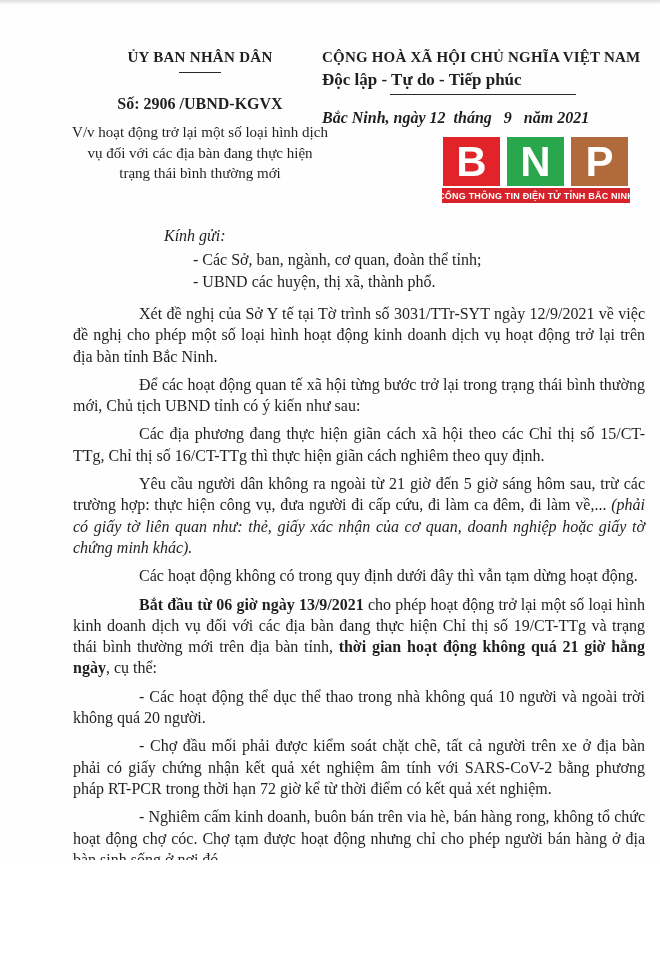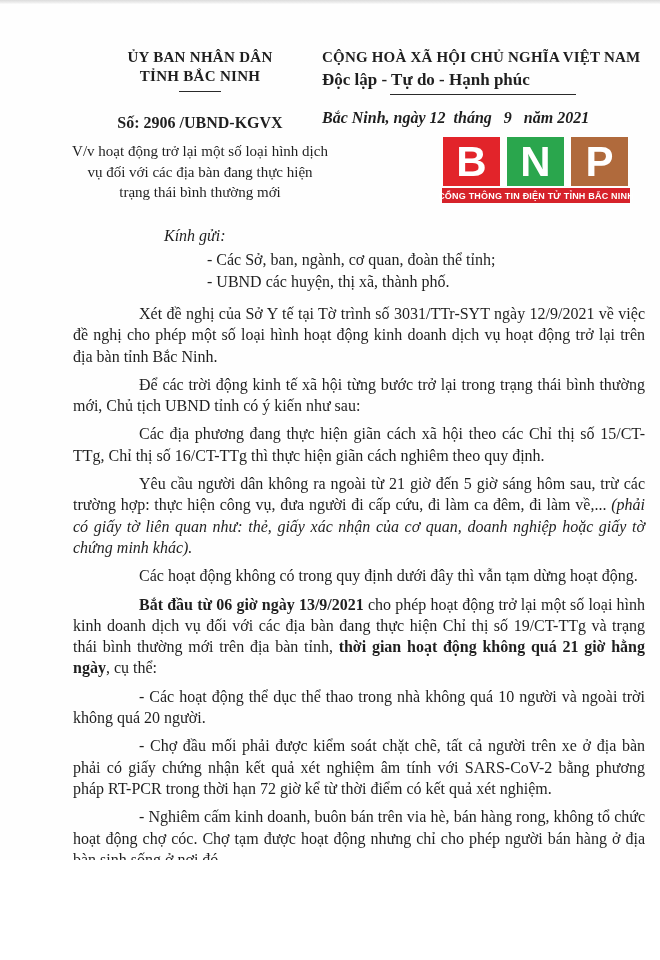--- a/index.html
+++ b/index.html
@@ -43,47 +43,46 @@
                  color: #ffffff; font-weight: bold; font-size: 42px; line-height: 1; }
   .sq-b { background: #e2242a; }
   .sq-n { background: #2aa64d; }
   .sq-p { background: #b06a3c; }
   .logo-banner { margin-top: 2px; margin-left: -1px; width: 188px; height: 15px; background: #d6222a;
                  color: #ffffff; font-weight: bold; font-size: 9px; letter-spacing: 0.2px;
                  display: flex; align-items: center; justify-content: center; white-space: nowrap; }
 
   
   .salutation { position: absolute; left: 164px; top: 227px; font-size: 16px; font-style: italic; }
-  .recipients { position: absolute; left: 207px; top: 249px; font-size: 16px; line-height: 21.5px; }
+  .recipients { position: absolute; left: 193px; top: 249px; font-size: 16px; line-height: 21.5px; }
 
   
   .body-text { position: absolute; left: 66px; top: 296px; width: 586px;
                font-size: 16px; line-height: 21.3px; text-align: justify; }
   .body-text p { margin: 7px; text-indent: 66px; }
   .seg-italic { font-style: italic; }
   .seg-bold { font-weight: bold; }
 </style>
 </head>
 <body>
 
 <div class="page">
 
   <div class="top-strip"></div>
 
   <div class="issuer-block">
     <div class="issuer-line">ỦY BAN NHÂN DÂN</div>
-    <div class="issuer-line">TỈNH BẮC NINH</div>
     <div class="issuer-rule"></div>
     <div class="doc-number">Số: 2906 /UBND-KGVX</div>
     <div class="doc-subject">V/v hoạt động trở lại một số loại hình dịch vụ đối với các địa bàn đang thực hiện trạng thái bình thường mới</div>
   </div>
 
   <div class="national-block">
     <div class="motto-1">CỘNG HOÀ XÃ HỘI CHỦ NGHĨA VIỆT NAM</div>
-    <div class="motto-2">Độc lập - Tự do - Hạnh phúc</div>
+    <div class="motto-2">Độc lập - Tự do - Tiếp phúc</div>
     <div class="motto-rule"></div>
     <div class="dateline">Bắc Ninh, ngày 12  tháng   9   năm 2021</div>
   </div>
 
   <div class="bnp-logo">
     <div class="logo-squares">
       <div class="logo-square sq-b">B</div>
       <div class="logo-square sq-n">N</div>
       <div class="logo-square sq-p">P</div>
     </div>
@@ -91,21 +90,21 @@
   </div>
 
   <div class="salutation">Kính gửi:</div>
   <div class="recipients">
     <div>- Các Sở, ban, ngành, cơ quan, đoàn thể tỉnh;</div>
     <div>- UBND các huyện, thị xã, thành phố.</div>
   </div>
 
   <div class="body-text">
     <p>Xét đề nghị của Sở Y tế tại Tờ trình số 3031/TTr-SYT ngày 12/9/2021 về việc đề nghị cho phép một số loại hình hoạt động kinh doanh dịch vụ hoạt động trở lại trên địa bàn tỉnh Bắc Ninh.</p>
-    <p>Để các trời động kinh tế xã hội từng bước trở lại trong trạng thái bình thường mới, Chủ tịch UBND tỉnh có ý kiến như sau:</p>
+    <p>Để các hoạt động quan tế xã hội từng bước trở lại trong trạng thái bình thường mới, Chủ tịch UBND tỉnh có ý kiến như sau:</p>
     <p>Các địa phương đang thực hiện giãn cách xã hội theo các Chỉ thị số 15/CT-TTg, Chỉ thị số 16/CT-TTg thì thực hiện giãn cách nghiêm theo quy định.</p>
     <p><span>Yêu cầu người dân không ra ngoài từ 21 giờ đến 5 giờ sáng hôm sau, trừ các trường hợp: thực hiện công vụ, đưa người đi cấp cứu, đi làm ca đêm, đi làm về,... </span><span class="seg-italic">(phải có giấy tờ liên quan như: thẻ, giấy xác nhận của cơ quan, doanh nghiệp hoặc giấy tờ chứng minh khác).</span></p>
     <p>Các hoạt động không có trong quy định dưới đây thì vẫn tạm dừng hoạt động.</p>
     <p><span class="seg-bold">Bắt đầu từ 06 giờ ngày 13/9/2021</span><span> cho phép hoạt động trở lại một số loại hình kinh doanh dịch vụ đối với các địa bàn đang thực hiện Chỉ thị số 19/CT-TTg và trạng thái bình thường mới trên địa bàn tỉnh, </span><span class="seg-bold">thời gian hoạt động không quá 21 giờ hằng ngày</span><span>, cụ thể:</span></p>
     <p>- Các hoạt động thể dục thể thao trong nhà không quá 10 người và ngoài trời không quá 20 người.</p>
     <p>- Chợ đầu mối phải được kiểm soát chặt chẽ, tất cả người trên xe ở địa bàn phải có giấy chứng nhận kết quả xét nghiệm âm tính với SARS-CoV-2 bằng phương pháp RT-PCR trong thời hạn 72 giờ kể từ thời điểm có kết quả xét nghiệm.</p>
     <p>- Nghiêm cấm kinh doanh, buôn bán trên via hè, bán hàng rong, không tổ chức hoạt động chợ cóc. Chợ tạm được hoạt động nhưng chỉ cho phép người bán hàng ở địa bàn sinh sống ở nơi đó.</p>
   </div>
 
   <div class="bottom-artifact ba1"></div>

